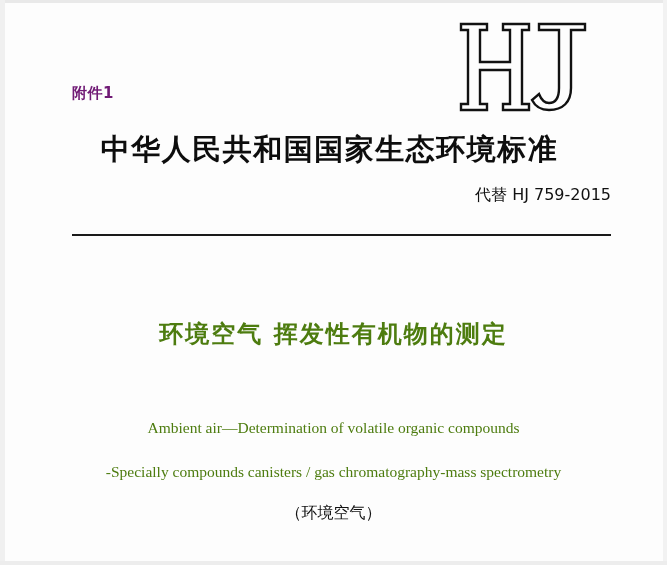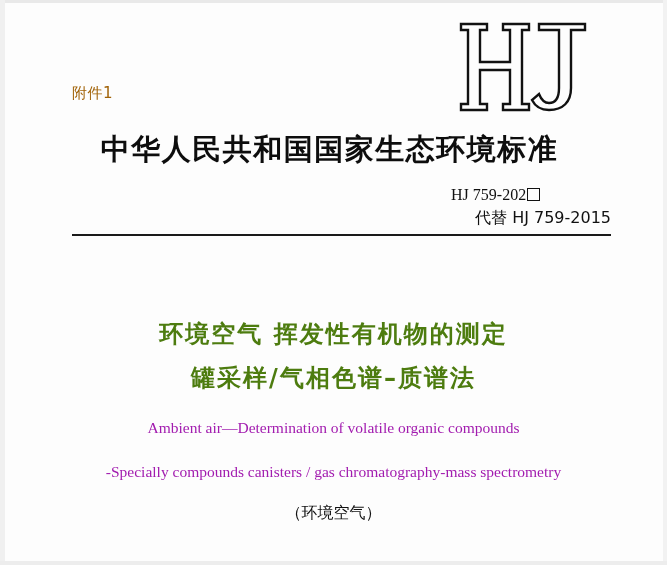--- a/index.html
+++ b/index.html
@@ -47,23 +47,23 @@
     background: #ededed;
   }
 
   
   .attachment-label {
     position: absolute;
     left: 72px;
     top: 84px;
     font-family: "DejaVu Sans", sans-serif;
     font-size: 15px;
-    font-weight: 400;
+    font-weight: 700;
     letter-spacing: 0.5px;
-    color: #a16207;
+    color: #701a75;
   }
 
   
   .hj-logo {
     position: absolute;
     right: 74px;
     top: 18px;
     width: 140px;
     height: 96px;
   }
@@ -138,21 +138,21 @@
   .cn-title-2 { top: 362px; }
 
   
   .en-title {
     position: absolute;
     left: 0;
     right: 0;
     text-align: center;
     font-family: "Liberation Serif", serif;
     font-size: 15.5px;
-    color: #a21caf;
+    color: #4d7c0f;
   }
   .en-title-1 { top: 419px; }
   .en-title-2 { top: 463px; }
 
   
   .draft-note {
     position: absolute;
     left: 0;
     right: 0;
     top: 503px;
@@ -182,29 +182,27 @@
         <path d="M8 6 L34 6 L34 12 L27 12 L27 44 L57 44 L57 12 L50 12 L50 6 L76 6 L76 12 L69 12 L69 86 L76 86 L76 92 L50 92 L50 86 L57 86 L57 52 L27 52 L27 86 L34 86 L34 92 L8 92 L8 86 L15 86 L15 12 L8 12 Z"></path>
 
         <path d="M86 6 L132 6 L132 12 L118 12 L118 70 C118 84 110 92 96 92 C88 92 82 88 79 82 L86 76 C88 81 91 85 96 85 C103 85 106 80 106 70 L106 12 L86 12 Z"></path>
       </g>
     </svg>
   </div>
 
   <div class="std-title">中华人民共和国国家生态环境标准</div>
 
   <div class="std-numbers">
-    <div><span>HJ 759-202</span><span class="box-glyph"></span></div>
     <div class="replaces">代替 HJ  759-2015</div>
   </div>
 
   <div class="header-rule"></div>
 
   <div class="cn-title cn-title-1">环境空气    挥发性有机物的测定</div>
 
-  <div class="cn-title cn-title-2">罐采样/气相色谱–质谱法</div>
 
   <div class="en-title en-title-1">Ambient air—Determination of volatile organic compounds</div>
 
   <div class="en-title en-title-2">-Specially compounds canisters / gas chromatography-mass spectrometry</div>
 
   <div class="draft-note">（环境空气）</div>
 
 </div>
 
 </body></html>

